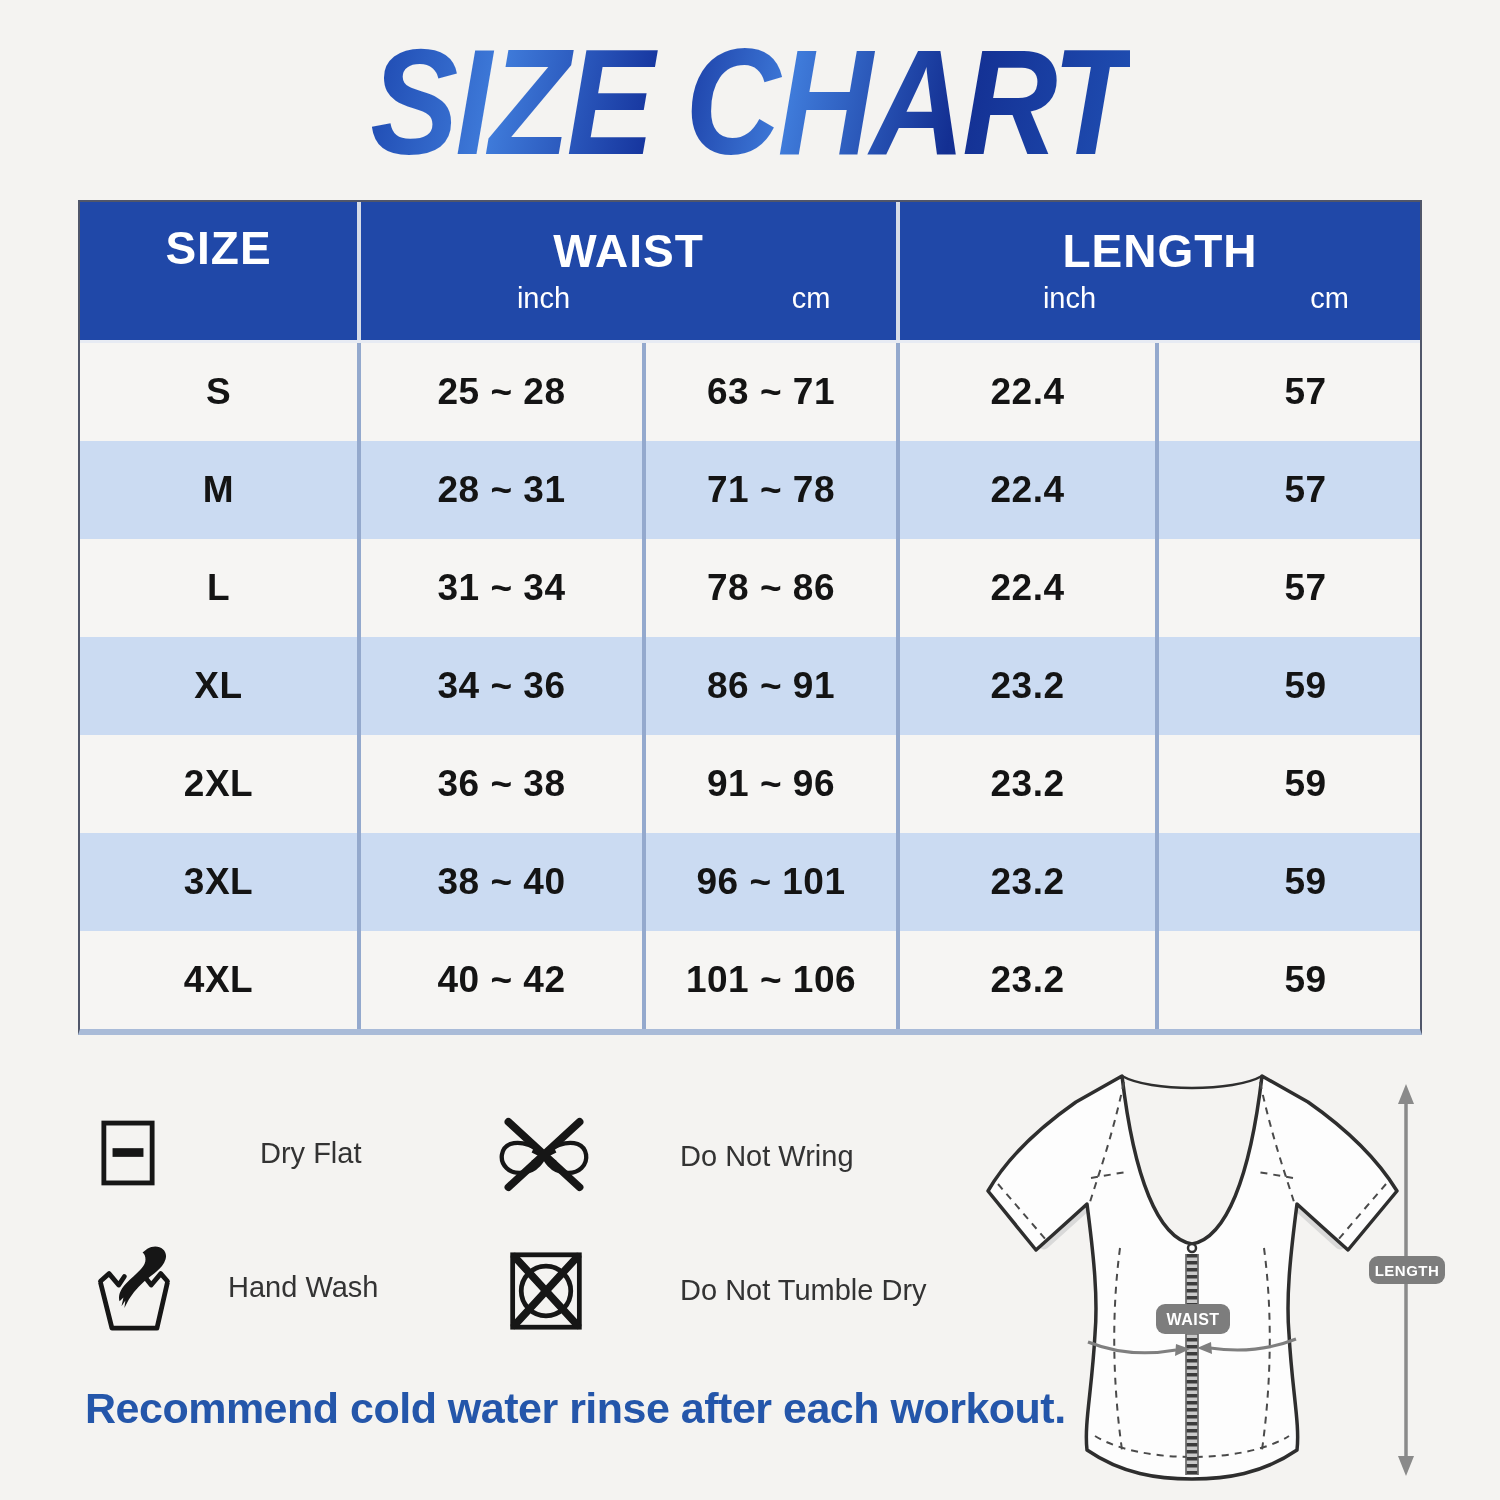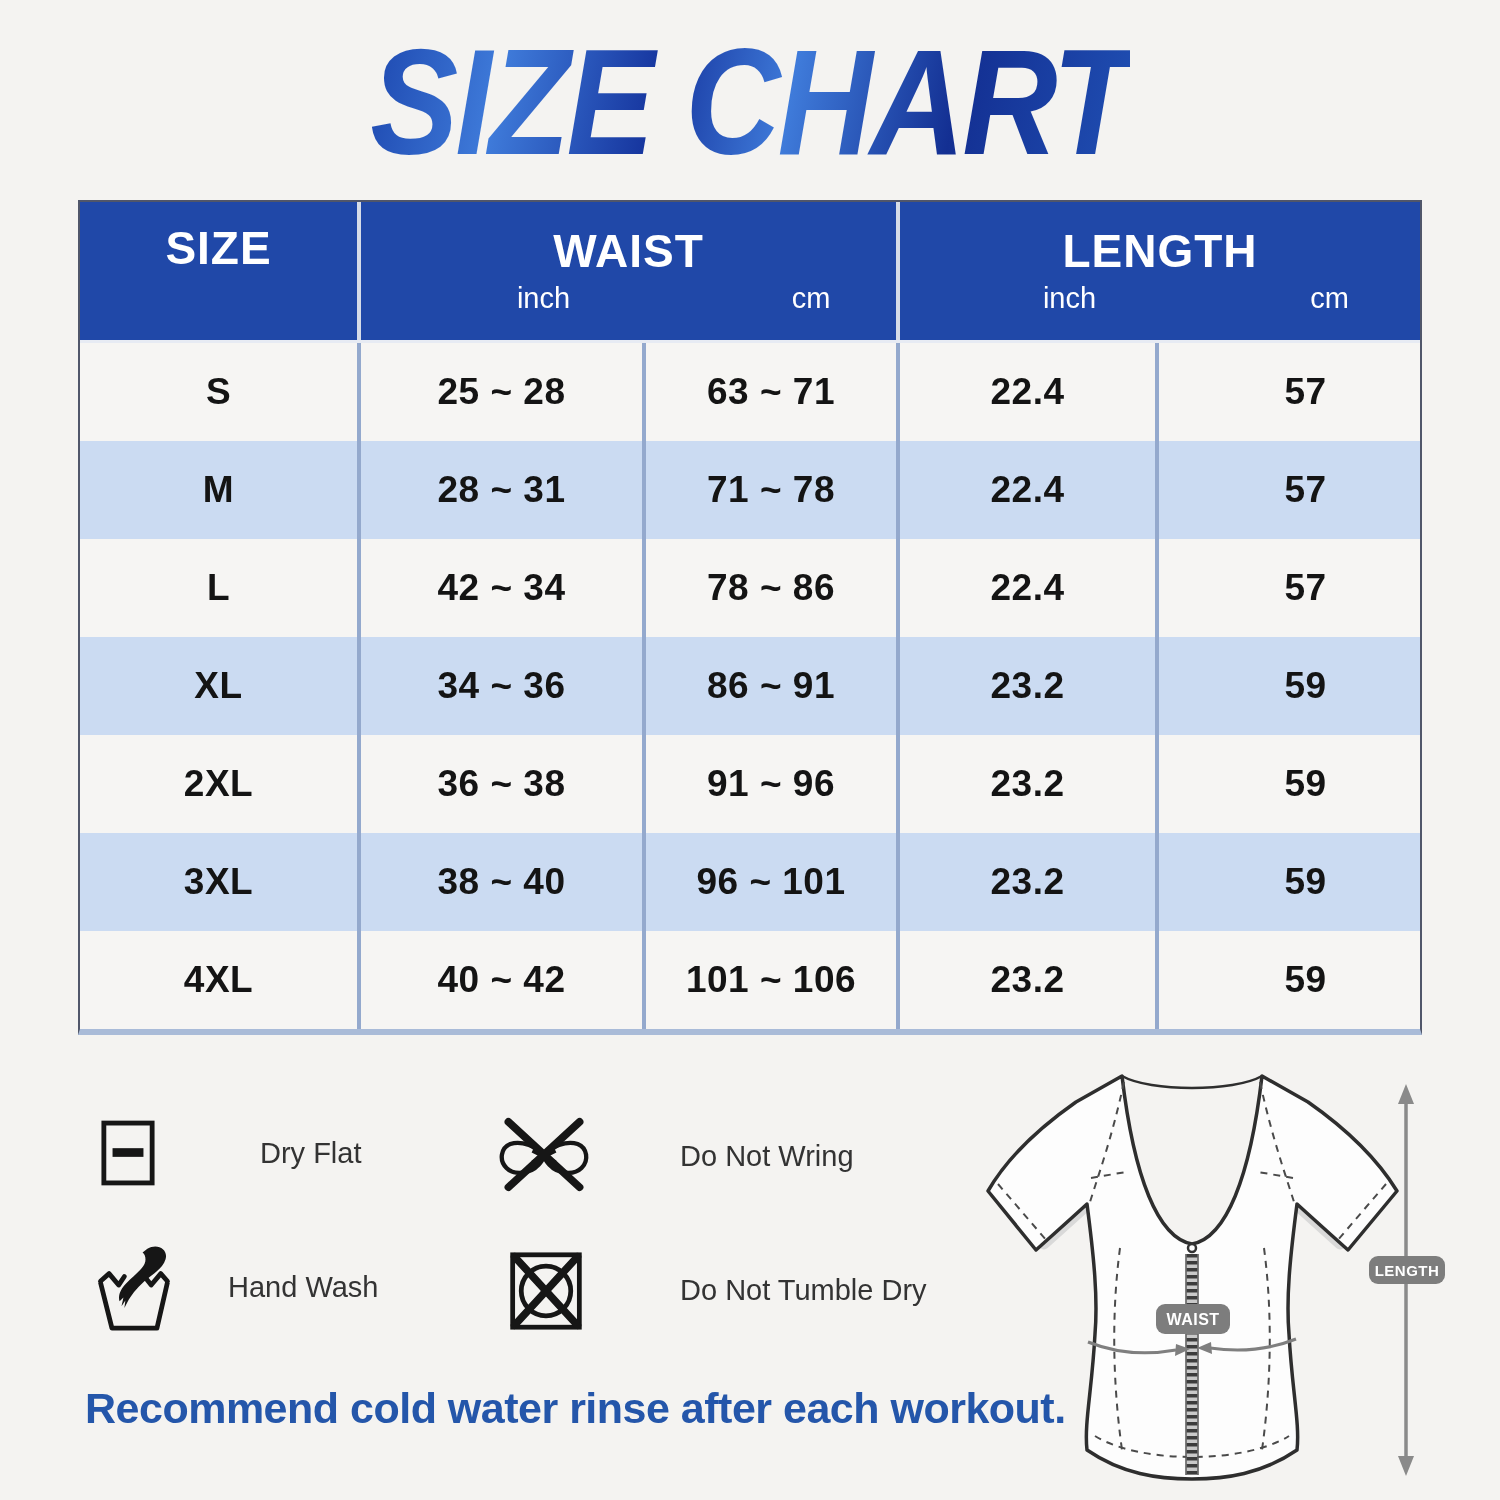--- a/index.html
+++ b/index.html
@@ -85,21 +85,21 @@
     </div>
     <div class="trow blue">
       <div class="cell">M</div>
       <div class="cell">28 ~ 31</div>
       <div class="cell">71 ~ 78</div>
       <div class="cell">22.4</div>
       <div class="cell">57</div>
     </div>
     <div class="trow light">
       <div class="cell">L</div>
-      <div class="cell">42 ~ 34</div>
+      <div class="cell">31 ~ 34</div>
       <div class="cell">78 ~ 86</div>
       <div class="cell">22.4</div>
       <div class="cell">57</div>
     </div>
     <div class="trow blue">
       <div class="cell">XL</div>
       <div class="cell">34 ~ 36</div>
       <div class="cell">86 ~ 91</div>
       <div class="cell">23.2</div>
       <div class="cell">59</div>

